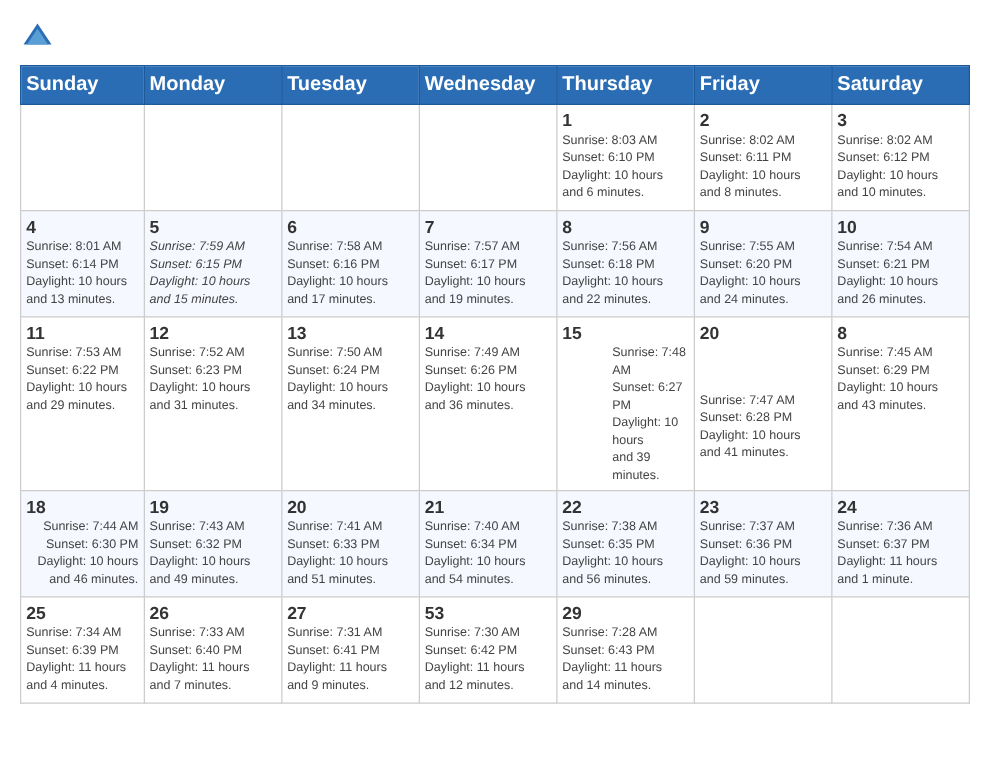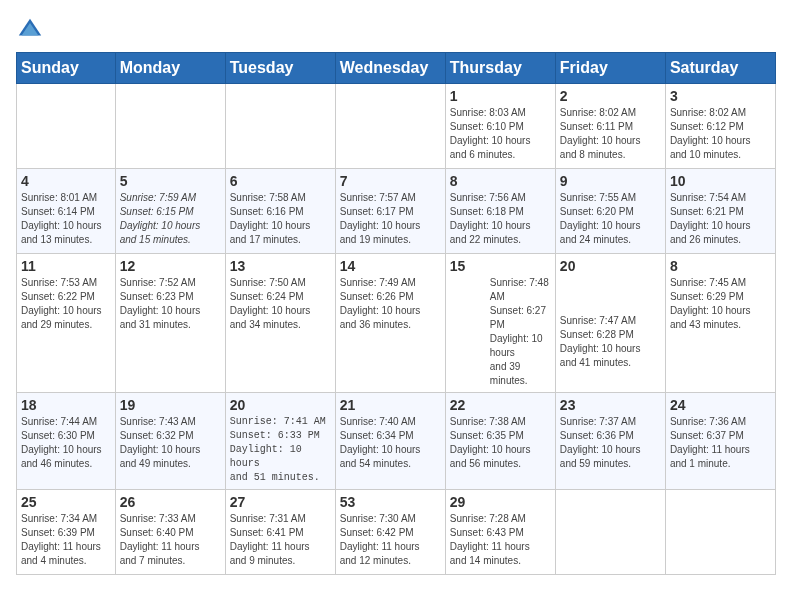--- a/index.html
+++ b/index.html
@@ -248,35 +248,35 @@
           <div class="day-number">8</div>
           <div class="day-info" style="white-space: pre-line;">Sunrise: 7:45 AM
 Sunset: 6:29 PM
 Daylight: 10 hours
 and 43 minutes.</div>
         </td>
       </tr>
       <tr>
         <td>
           <div class="day-number">18</div>
-          <div class="day-info" style="white-space: pre-line;">Sunrise: 7:44 AM
+          <div class="day-info" style="white-space: pre-line; text-align: right;">Sunrise: 7:44 AM
 Sunset: 6:30 PM
 Daylight: 10 hours
 and 46 minutes.</div>
         </td>
         <td>
           <div class="day-number">19</div>
           <div class="day-info" style="white-space: pre-line;">Sunrise: 7:43 AM
 Sunset: 6:32 PM
 Daylight: 10 hours
 and 49 minutes.</div>
         </td>
         <td>
           <div class="day-number">20</div>
-          <div class="day-info" style="white-space: pre-line; font-family: Liberation Mono, monospace;">Sunrise: 7:41 AM
+          <div class="day-info" style="white-space: pre-line;">Sunrise: 7:41 AM
 Sunset: 6:33 PM
 Daylight: 10 hours
 and 51 minutes.</div>
         </td>
         <td>
           <div class="day-number">21</div>
           <div class="day-info" style="white-space: pre-line;">Sunrise: 7:40 AM
 Sunset: 6:34 PM
 Daylight: 10 hours
 and 54 minutes.</div>

